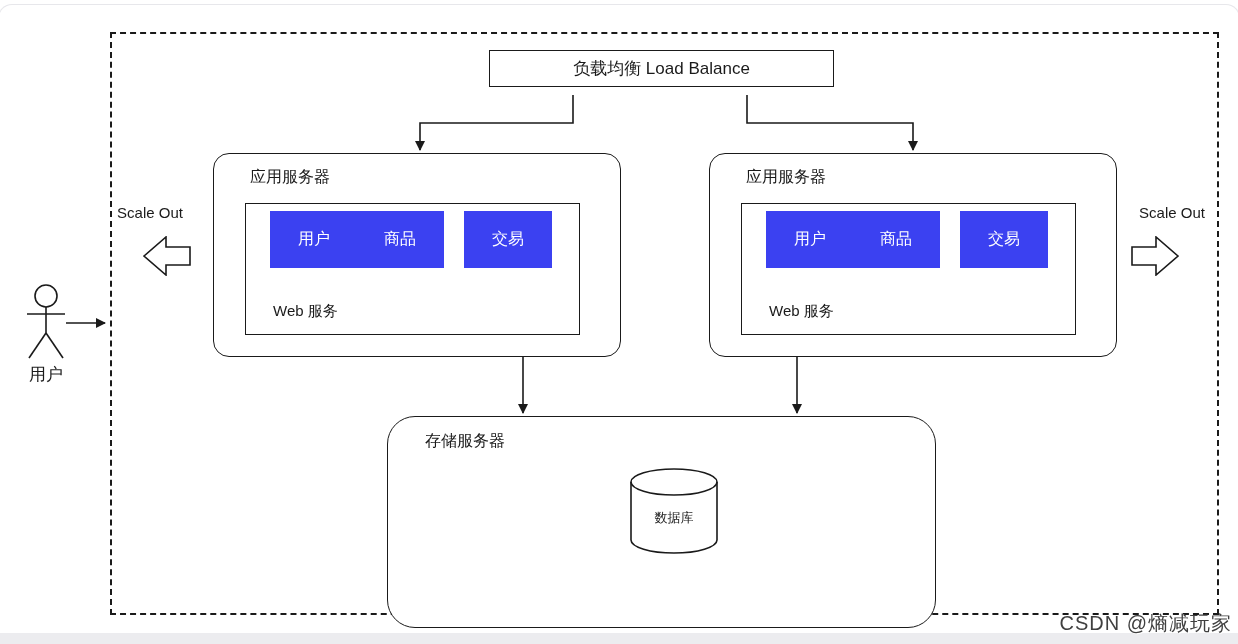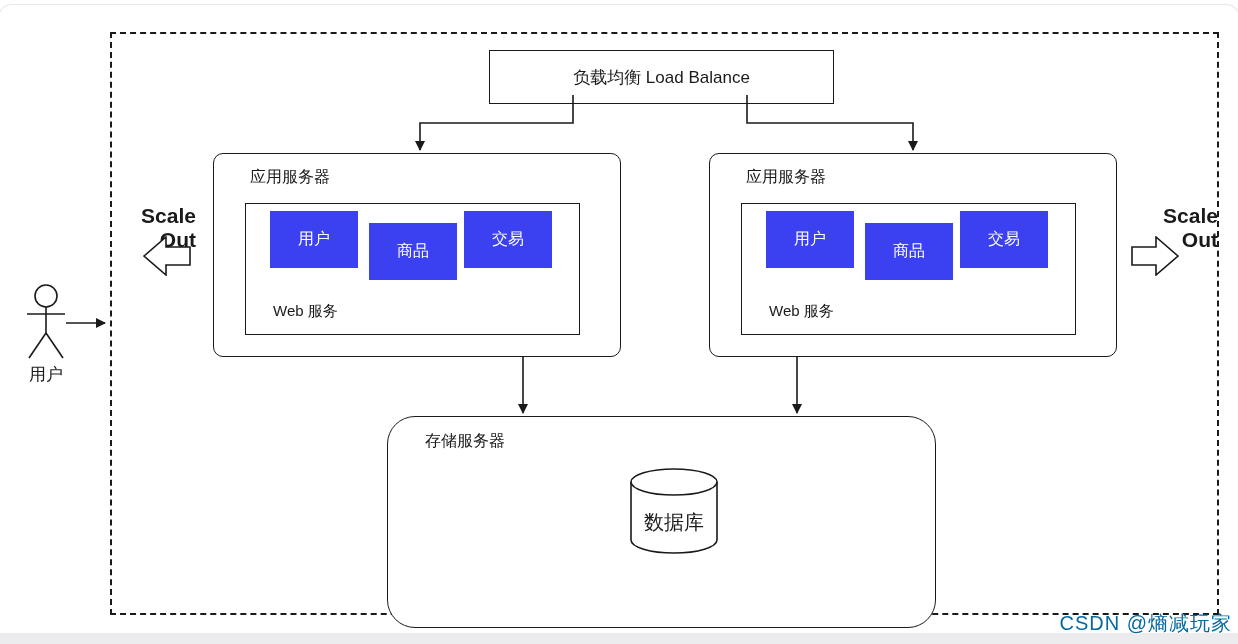--- a/index.html
+++ b/index.html
@@ -17,60 +17,60 @@
   .page-bottom-strip{
     position:absolute;left:0;right:0;bottom:0;height:11px;background:#ececef;
   }
   
   .boundary{
     position:absolute;left:110px;top:32px;width:1109px;height:583px;
     border:2px dashed #1a1a1a;box-sizing:border-box;
   }
   
   .lb-box{
-    position:absolute;left:489px;top:50px;width:345px;height:54px;
+    position:absolute;left:489px;top:50px;width:345px;height:37px;
     border:1.5px solid #1a1a1a;box-sizing:border-box;background:#fff;
     display:flex;align-items:center;justify-content:center;
     font-size:17px;
   }
   
   .app-server{
     position:absolute;top:153px;width:408px;height:204px;
-    border:1.5px solid #1a1a1a;border-radius:10px;box-sizing:border-box;background:#fff;
+    border:1.5px solid #1a1a1a;border-radius:16px;box-sizing:border-box;background:#fff;
   }
   .app-server.left{left:213px;}
   .app-server.right{left:709px;}
   .app-server .title{position:absolute;left:36px;top:13px;font-size:16px;}
   .web-box{
     position:absolute;left:31px;top:49px;width:335px;height:132px;
     border:1.5px solid #1a1a1a;box-sizing:border-box;background:#fff;
   }
   .module{
     position:absolute;top:7px;width:88px;height:57px;
     display:flex;align-items:center;justify-content:center;
     color:#ffffff;font-size:16px;
   }
   .module.m0{left:24px;}
-  .module.m1{left:123px;margin-top:12px;}
+  .module.m1{left:110px;}
   .module.m2{left:218px;font-family:Liberation Mono, monospace;}
   .web-label{position:absolute;left:27px;bottom:13px;font-size:15px;}
   
   .storage{
     position:absolute;left:387px;top:416px;width:549px;height:212px;
     border:1.5px solid #1a1a1a;border-radius:28px;box-sizing:border-box;background:#fff;
   }
   .storage .title{position:absolute;left:37px;top:14px;font-size:16px;}
   .db-cyl{position:absolute;left:241px;top:50px;width:90px;height:89px;}
-  .db-label{position:absolute;left:241px;top:92px;width:90px;text-align:center;font-size:20px;}
+  .db-label{position:absolute;left:241px;top:92px;width:90px;text-align:center;font-size:13px;}
   .tables-label{position:absolute;left:0;right:0;top:143px;text-align:center;font-size:17px;}
   
   .actor-svg{position:absolute;left:18px;top:282px;}
   .actor-label{position:absolute;left:14px;top:363px;width:64px;text-align:center;font-size:17px;}
   
-  .scaleout-label{position:absolute;top:204px;width:92px;text-align:right;font-size:21px;font-weight:bold;}
+  .scaleout-label{position:absolute;top:204px;width:92px;text-align:center;font-size:15px;}
   .scaleout-label.left{left:104px;}
   .scaleout-label.right{left:1126px;}
   .scaleout-arrow{position:absolute;top:236px;}
   .scaleout-arrow.left{left:143px;}
   .scaleout-arrow.right{left:1131px;}
   
   .connectors{position:absolute;left:0;top:0;pointer-events:none;}
   
   .watermark{
     position:absolute;right:6px;bottom:7px;font-size:20px;
@@ -145,15 +145,15 @@
         <path d="M0,0 L10,5 L0,10 Z" fill="#1a1a1a"></path>
       </marker>
     </defs>
     <path d="M573,95 V123 H420 V150" fill="none" stroke="#1a1a1a" stroke-width="1.6" marker-end="url(#arrow)"></path>
     <path d="M747,95 V123 H913 V150" fill="none" stroke="#1a1a1a" stroke-width="1.6" marker-end="url(#arrow)"></path>
     <path d="M523,357 V413" fill="none" stroke="#1a1a1a" stroke-width="1.6" marker-end="url(#arrow)"></path>
     <path d="M797,357 V413" fill="none" stroke="#1a1a1a" stroke-width="1.6" marker-end="url(#arrow)"></path>
     <path d="M66,323 H105" fill="none" stroke="#1a1a1a" stroke-width="1.6" marker-end="url(#arrow)"></path>
   </svg>
 
-  <div class="watermark" style="color: #0369a1;">CSDN @熵减玩家</div>
+  <div class="watermark" style="color: #404040;">CSDN @熵减玩家</div>
 
 </div>
 
 </body></html>

